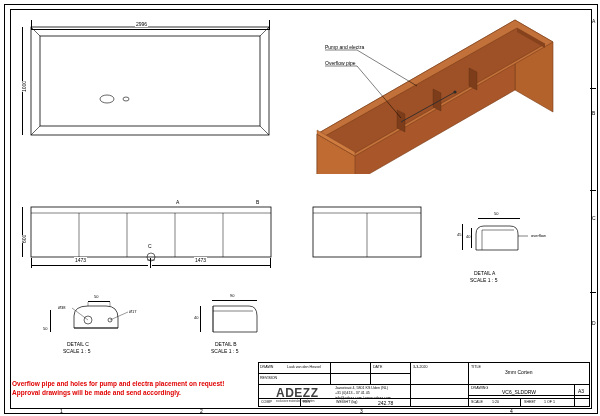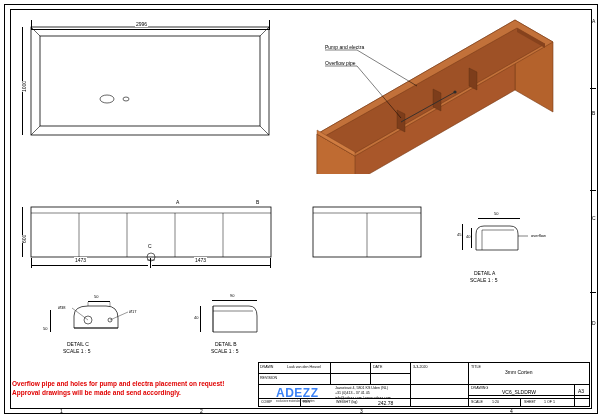--- a/index.html
+++ b/index.html
@@ -11,21 +11,21 @@
   .txt{position:absolute;font-size:5px;line-height:6px;white-space:nowrap;}
   .txt4{position:absolute;font-size:4px;line-height:5px;white-space:nowrap;}
   .rot{transform-origin:0 0;transform:rotate(-90deg);}
   .dim{position:absolute;background:#000;height:1px;}
   .dimv{position:absolute;background:#000;width:1px;}
   .ext{position:absolute;background:#000;width:1px;}
   .note{position:absolute;color:#e00000;font-size:6.5px;line-height:8px;font-weight:bold;white-space:nowrap;}
   .tb{position:absolute;border:1px solid #000;box-sizing:border-box;}
   .tbtxt{position:absolute;font-size:3.6px;line-height:4.4px;white-space:nowrap;color:#000;}
   .tbtxt5{position:absolute;font-size:5px;line-height:6px;white-space:nowrap;color:#000;}
-  .logo{position:absolute;font-size:12px;font-weight:bold;letter-spacing:.5px;color:#3b82f6;}
+  .logo{position:absolute;font-size:12px;font-weight:bold;letter-spacing:.5px;color:#404040;}
   .logosub{position:absolute;font-size:2.6px;color:#333;white-space:nowrap;}
   .edge{position:absolute;font-size:5px;color:#000;}
 </style>
 </head>
 <body>
 
 <div id="sheet">
 
   <div class="frame" style="left:4px;top:4px;width:592px;height:408px;"></div>
   <div class="frame" style="left:10px;top:9px;width:580px;height:398px;border-color:#000;"></div>

